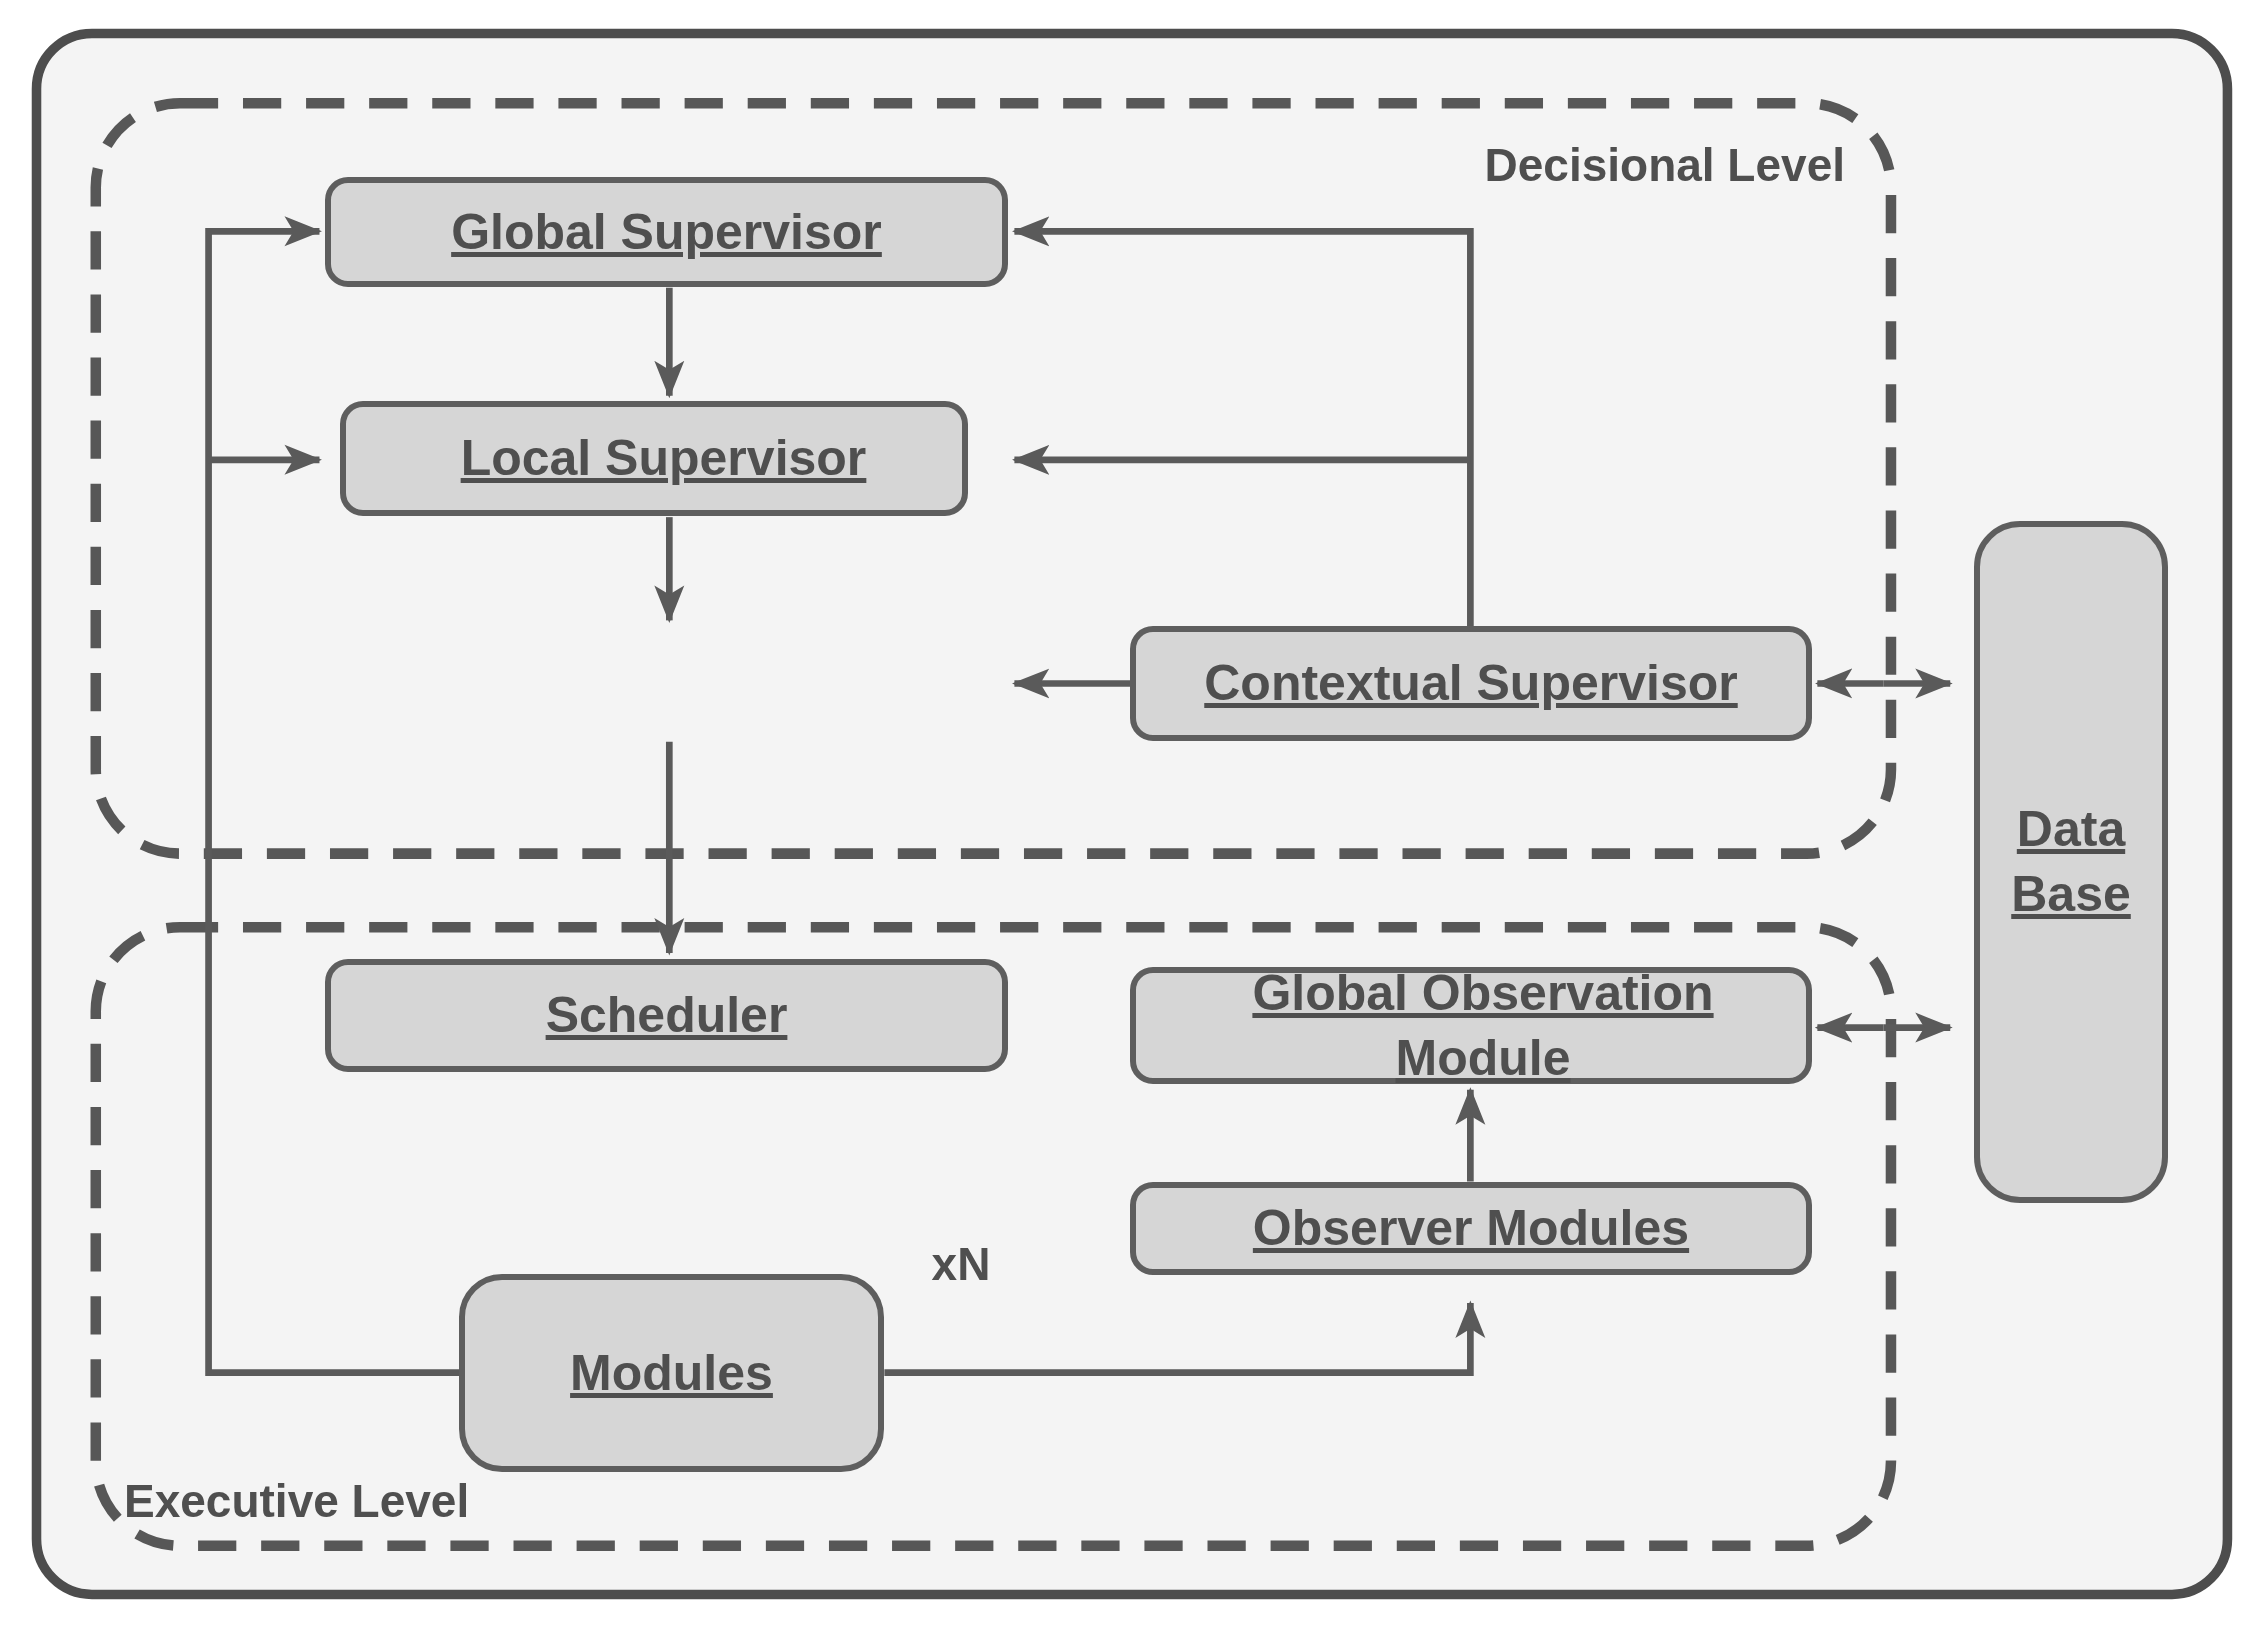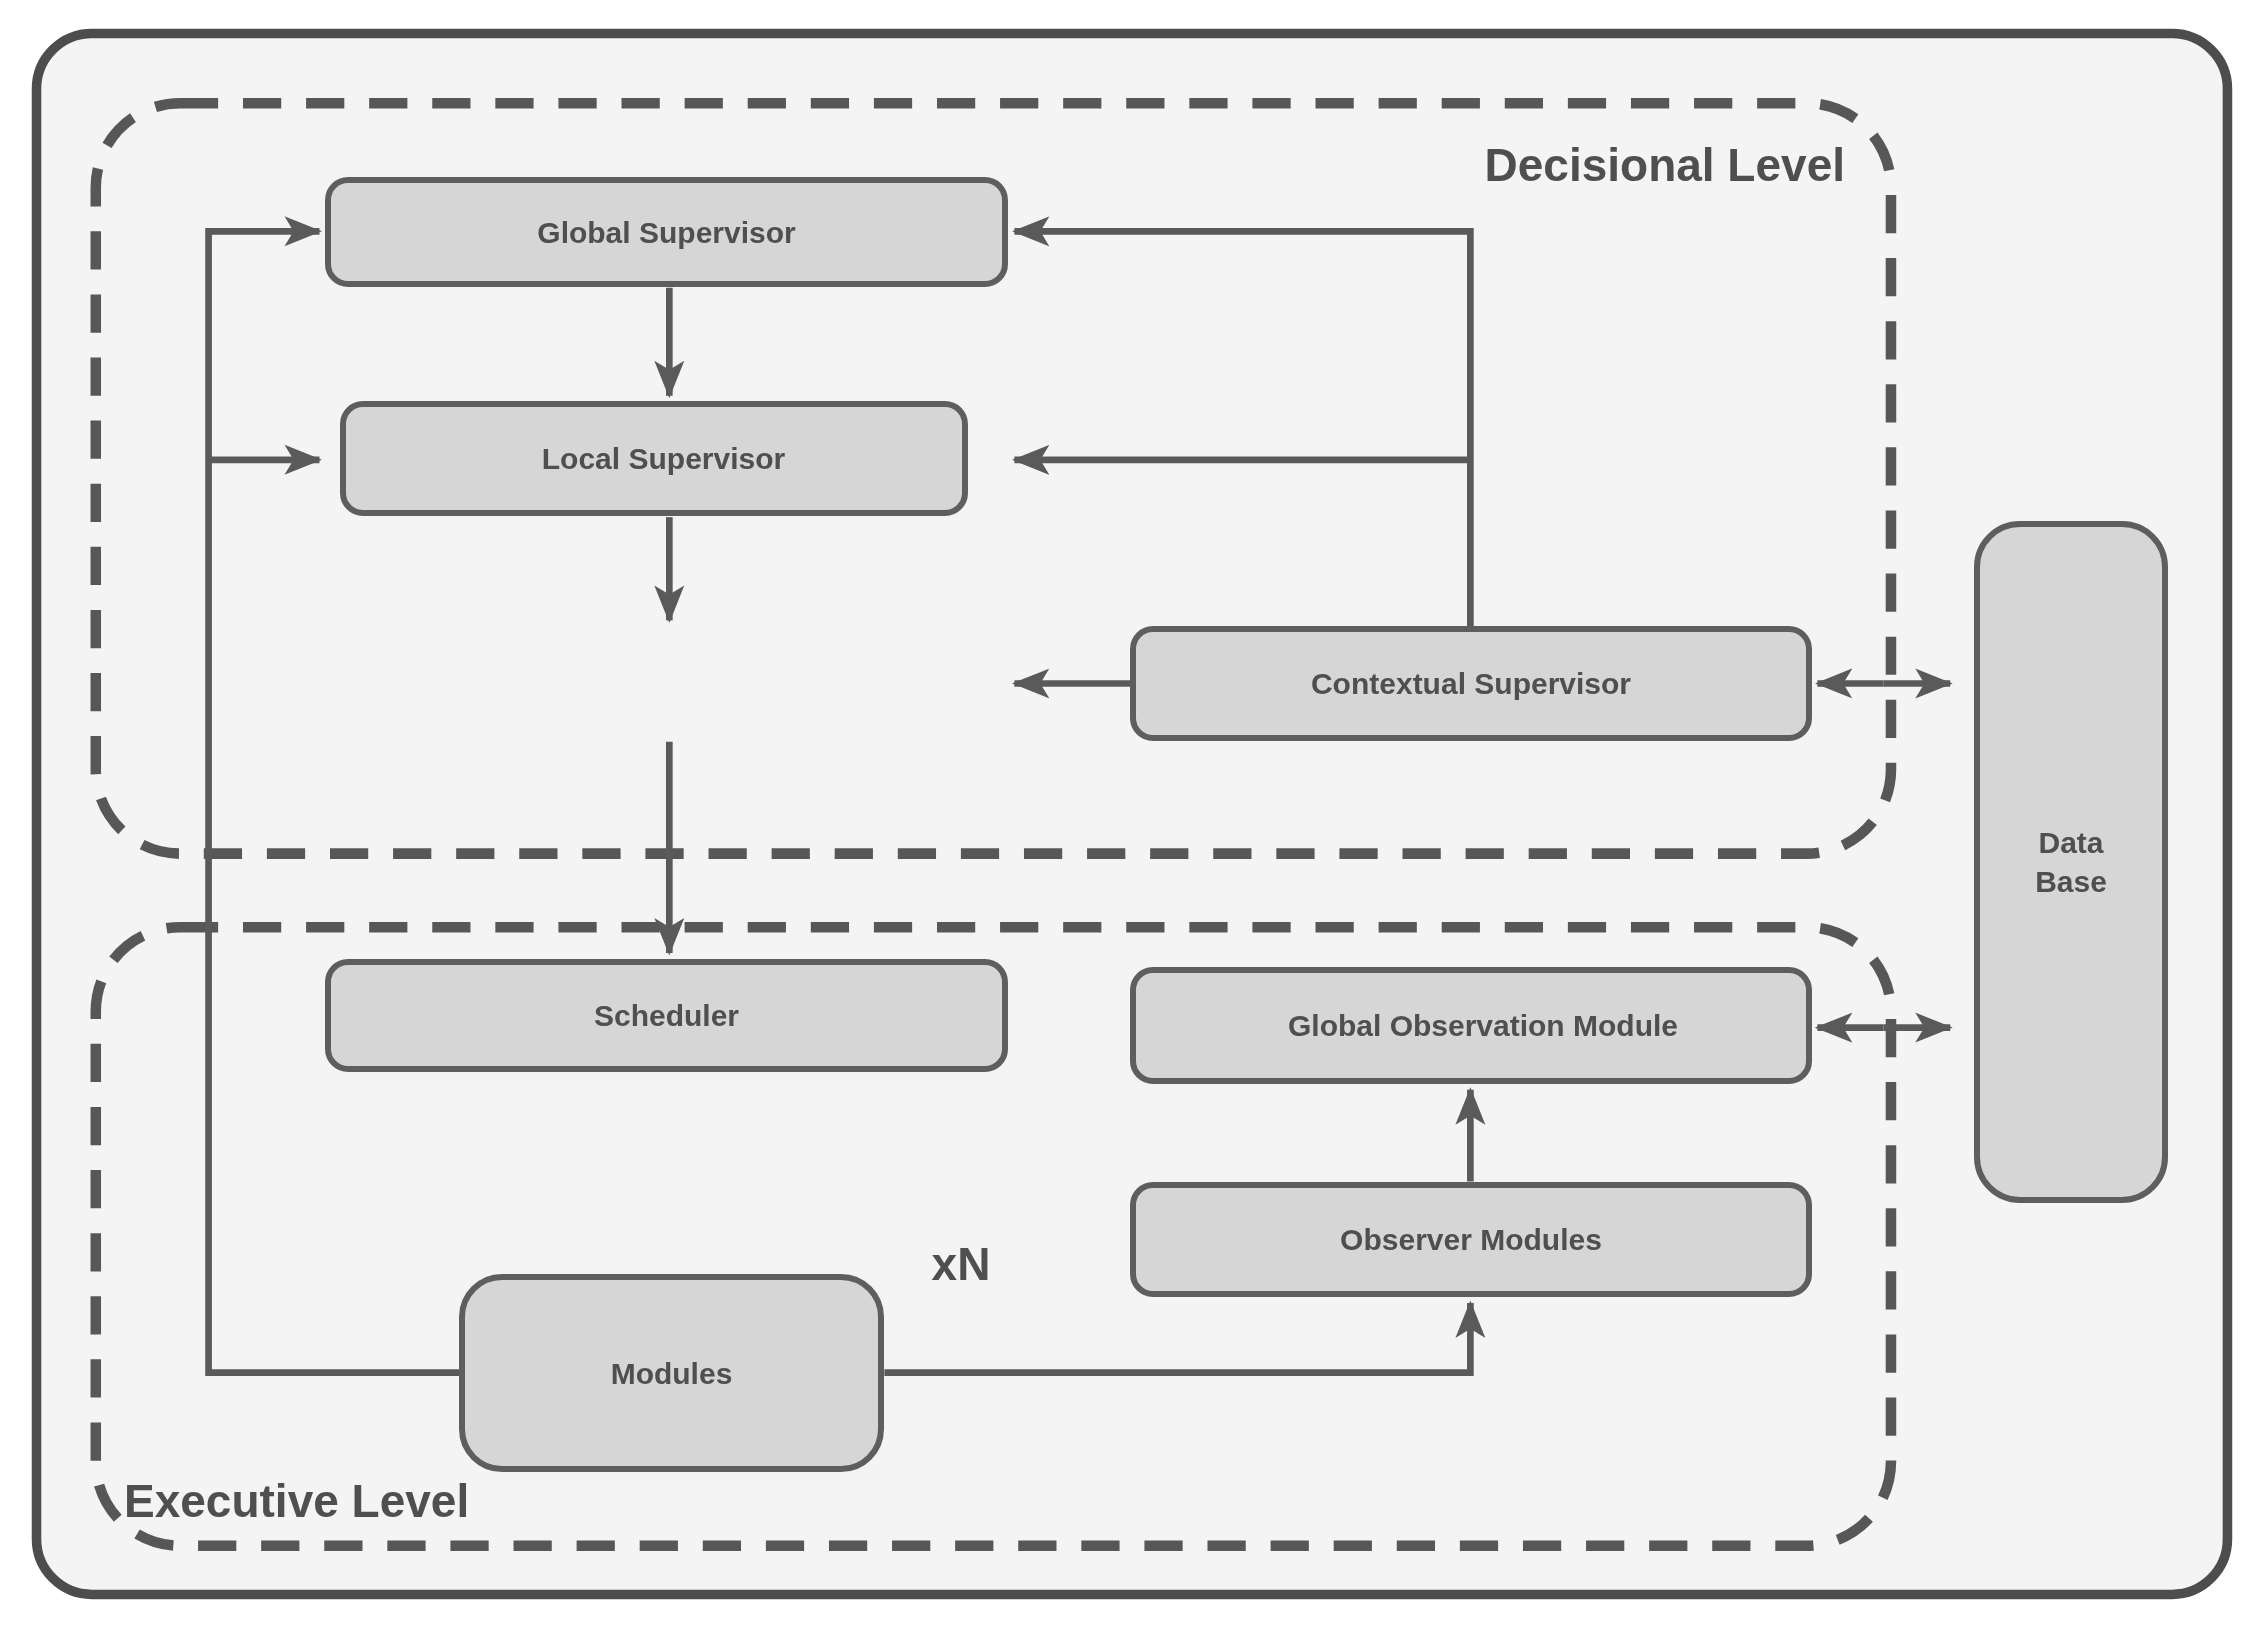--- a/index.html
+++ b/index.html
@@ -25,21 +25,21 @@
   .dashedbox{fill:none;stroke:var(--dash-stroke);stroke-width:11;stroke-dasharray:40 26;}
   .edge{fill:none;stroke:var(--edge-stroke);stroke-width:7;}
   .node{
     position:absolute;z-index:2;
     background:var(--node-fill);
     border:6.7px solid var(--node-stroke);
     border-radius:23px;
     display:flex;align-items:center;justify-content:center;
     text-align:center;
     color:var(--text-color);
-    font-weight:bold;font-size:30px;line-height:1.3;
+    font-weight:bold;font-size:50px;line-height:1.3;text-decoration:underline;
   }
   .node--modules{border-radius:43px;}
   .node--database{border-radius:46px;flex-direction:column;margin-left:19px;}
   .lvl-label{
     position:absolute;z-index:2;
     color:var(--text-color);font-weight:bold;font-size:46px;line-height:1.1;
     white-space:nowrap;
   }
   .ann-label{
     position:absolute;z-index:2;
@@ -96,21 +96,21 @@
   <div class="node" style="left:1130px;top:626px;width:682px;height:115px;">
     <span>Contextual Supervisor</span>
   </div>
 
   <div class="node" style="left:325px;top:959px;width:683px;height:113px;">
     <span>Scheduler</span>
   </div>
   <div class="node" style="left:1130px;top:967px;width:682px;height:117px;padding-left:24px;">
     <span>Global Observation Module</span>
   </div>
-  <div class="node" style="left:1130px;top:1182px;width:682px;height:115px;">
+  <div class="node" style="left:1130px;top:1182px;width:682px;height:93px;">
     <span>Observer Modules</span>
   </div>
   <div class="node node--modules" style="left:459px;top:1274px;width:425px;height:198px;">
     <span>Modules</span>
   </div>
 
   <div class="ann-label" style="left:899px;top:1239px;width:124px;">xN</div>
 
   <div class="node node--database" style="left:1955px;top:521px;width:194px;height:682px;">
     <span>Data</span>

